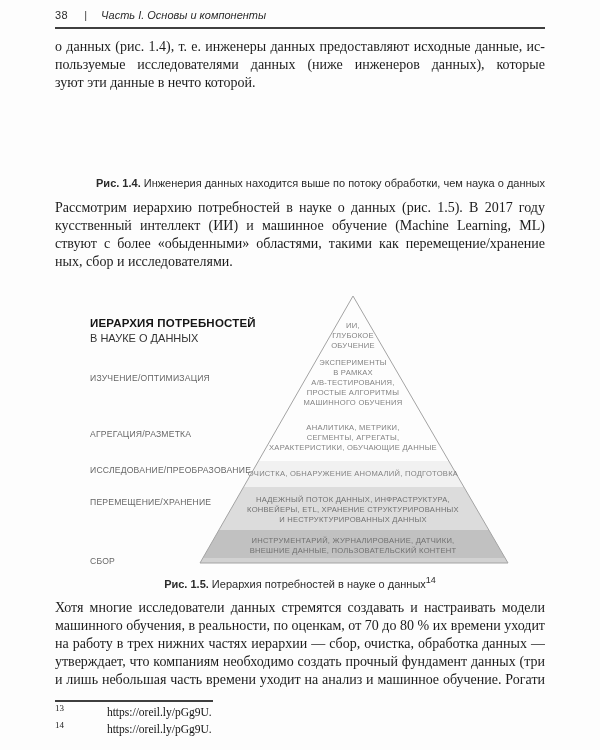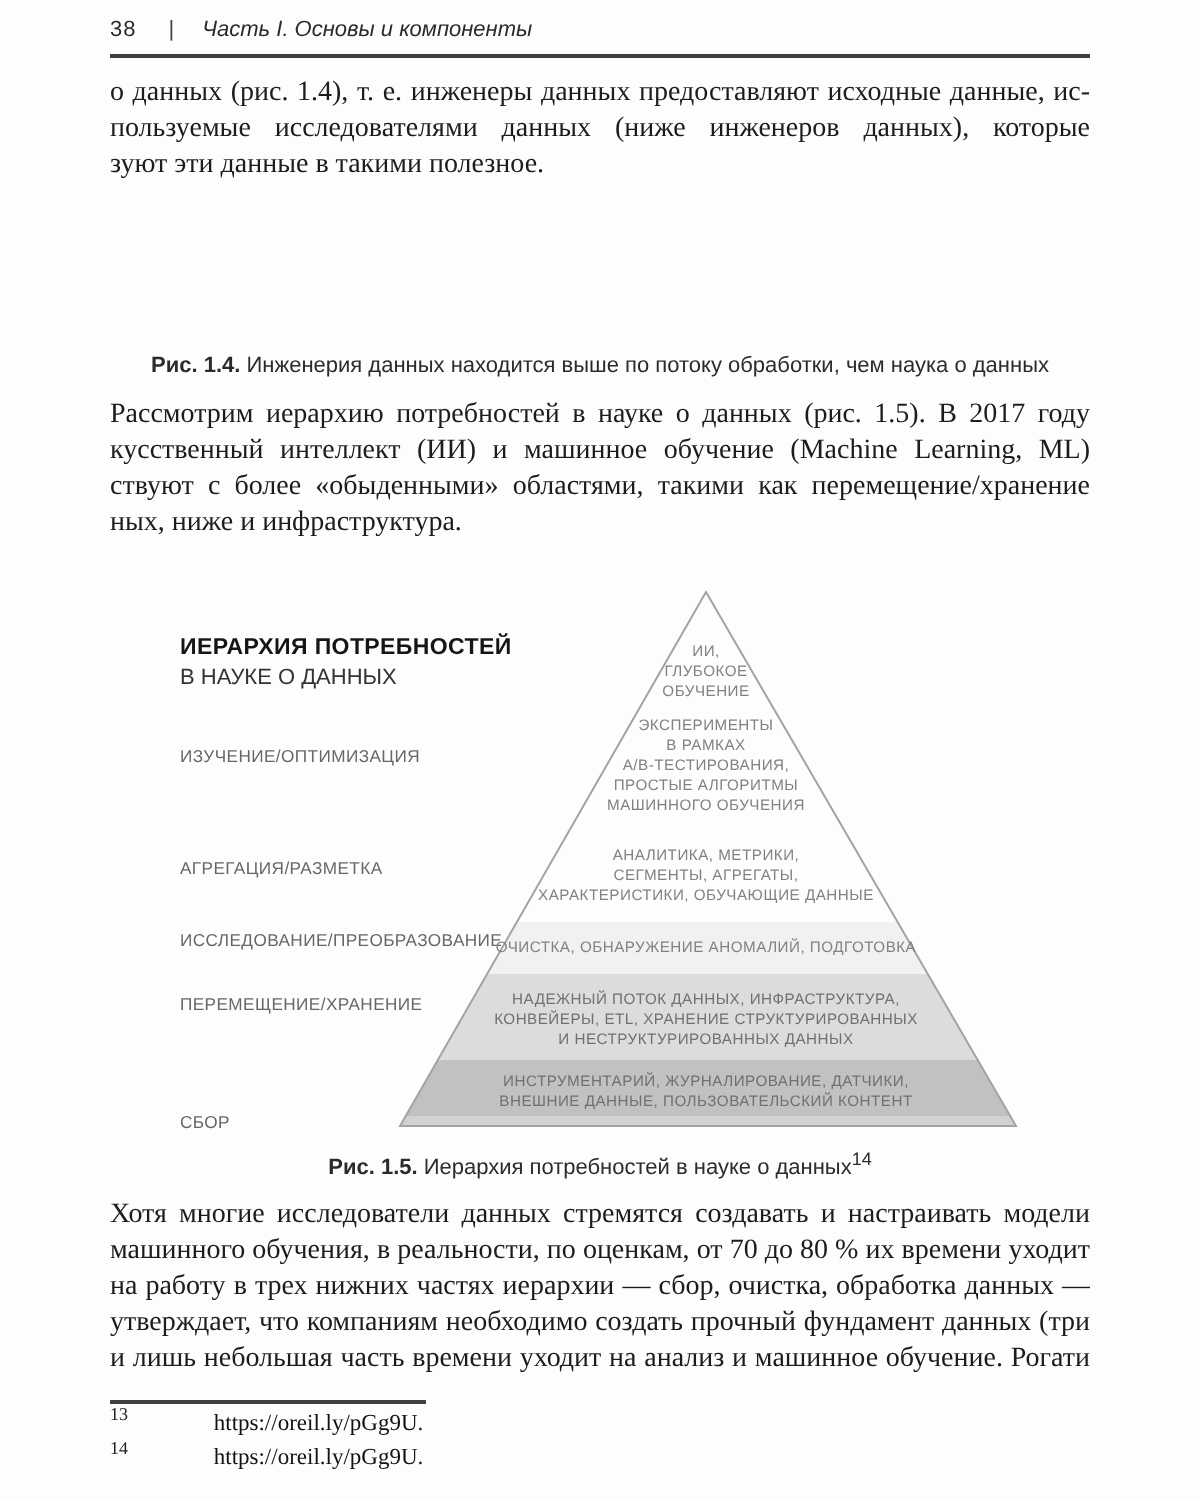--- a/index.html
+++ b/index.html
@@ -57,33 +57,33 @@
   <div id="header" class="abs">
     <span class="pnum">38</span>
     <span class="div">|</span>
     <span class="rtitle">Часть I. Основы и компоненты</span>
   </div>
   <div id="header-rule" class="abs"></div>
 
   <div class="para abs" style="top:38px;">
     <div class="jl">о данных (рис. 1.4), т. е. инженеры данных предоставляют исходные данные, ис-</div>
     <div class="jl">пользуемые исследователями данных (ниже инженеров данных), которые преобра-</div>
-    <div class="ll">зуют эти данные в такими полезное.</div>
+    <div class="ll">зуют эти данные в нечто которой.</div>
   </div>
 
 
-  <div class="caption abs" style="top:177px;">
+  <div class="caption abs" style="top:177px;text-align:right;">
     <b>Рис. 1.4.</b><span> Инженерия данных находится выше по потоку обработки, чем наука о данных</span>
   </div>
 
   <div class="para abs" style="top:199px;">
     <div class="jl">Рассмотрим иерархию потребностей в науке о данных (рис. 1.5). В 2017 году</div>
     <div class="jl">кусственный интеллект (ИИ) и машинное обучение (Machine Learning, ML) сосед-</div>
     <div class="jl">ствуют с более «обыденными» областями, такими как перемещение/хранение дан-</div>
-    <div class="ll">ных, ниже и инфраструктура.</div>
+    <div class="ll">ных, сбор и исследователями.</div>
   </div>
 
   <svg class="abs" style="top:286px;left:55px;" width="480" height="292" viewBox="0 0 480 292">
     <defs>
       <clipPath id="pyr-clip">
           <polygon points="298,10 145,277 453,277"></polygon>
         </clipPath>
     </defs>
 
     <g clip-path="url(#pyr-clip)">

